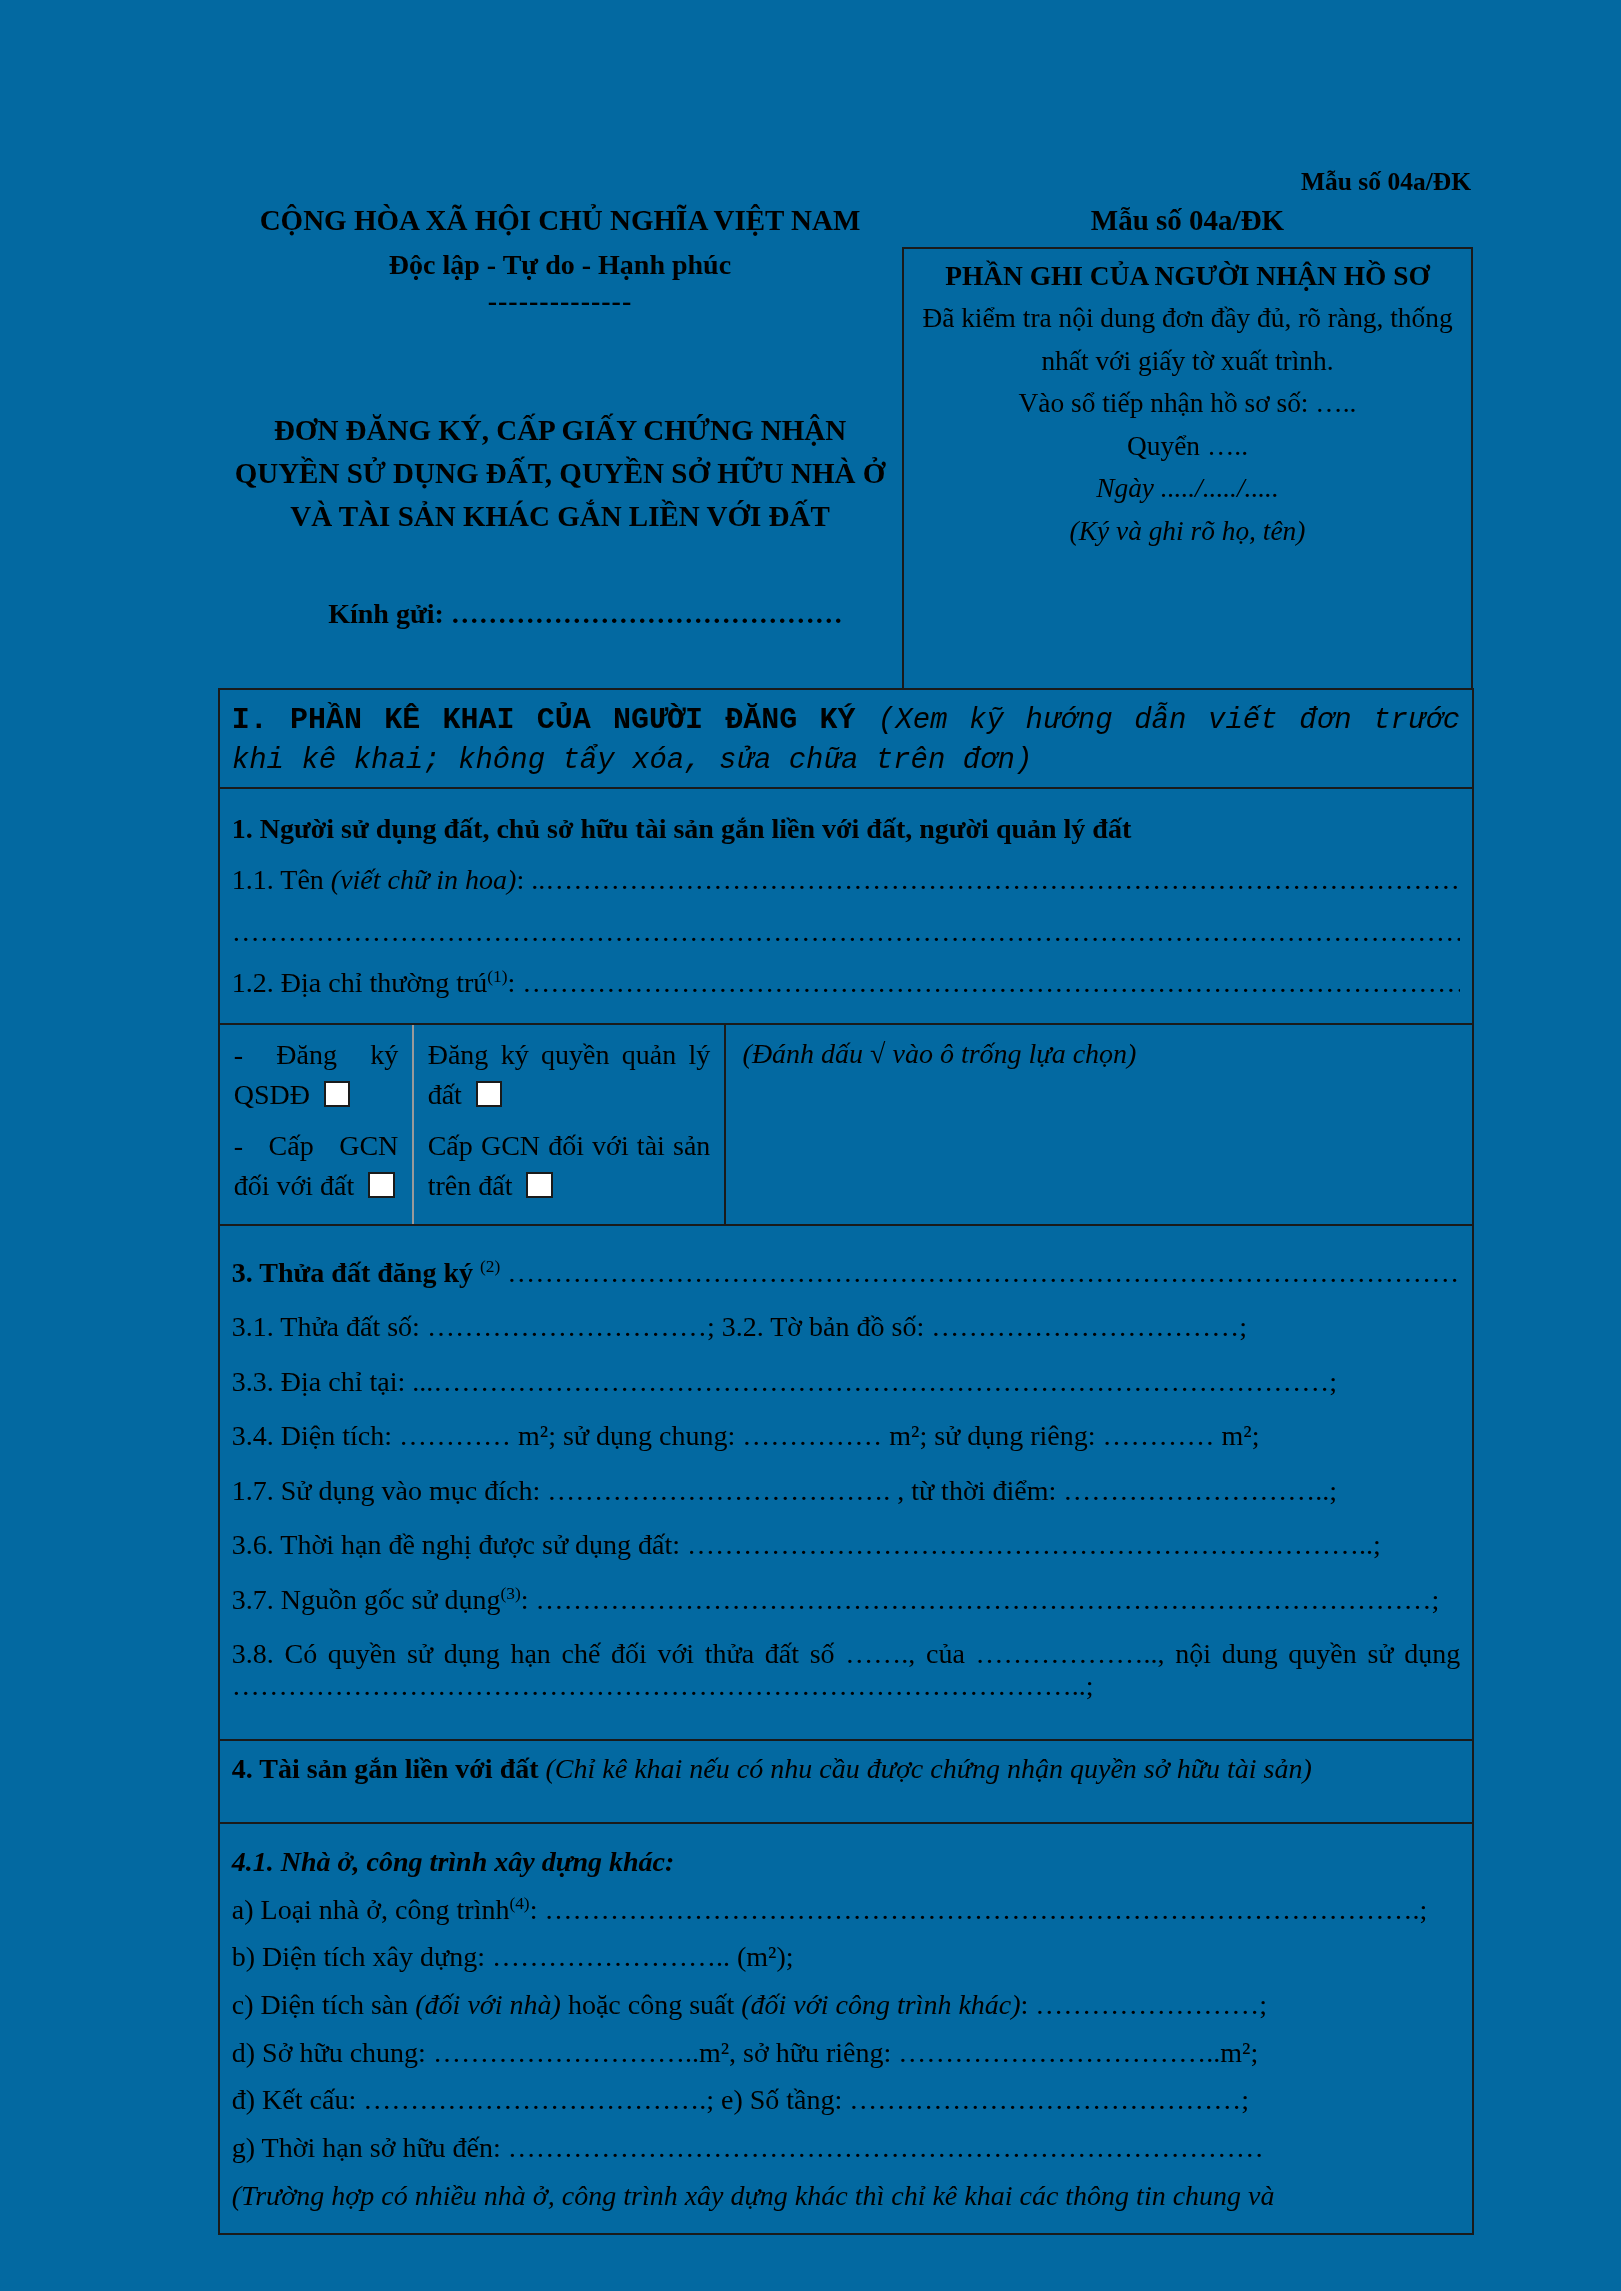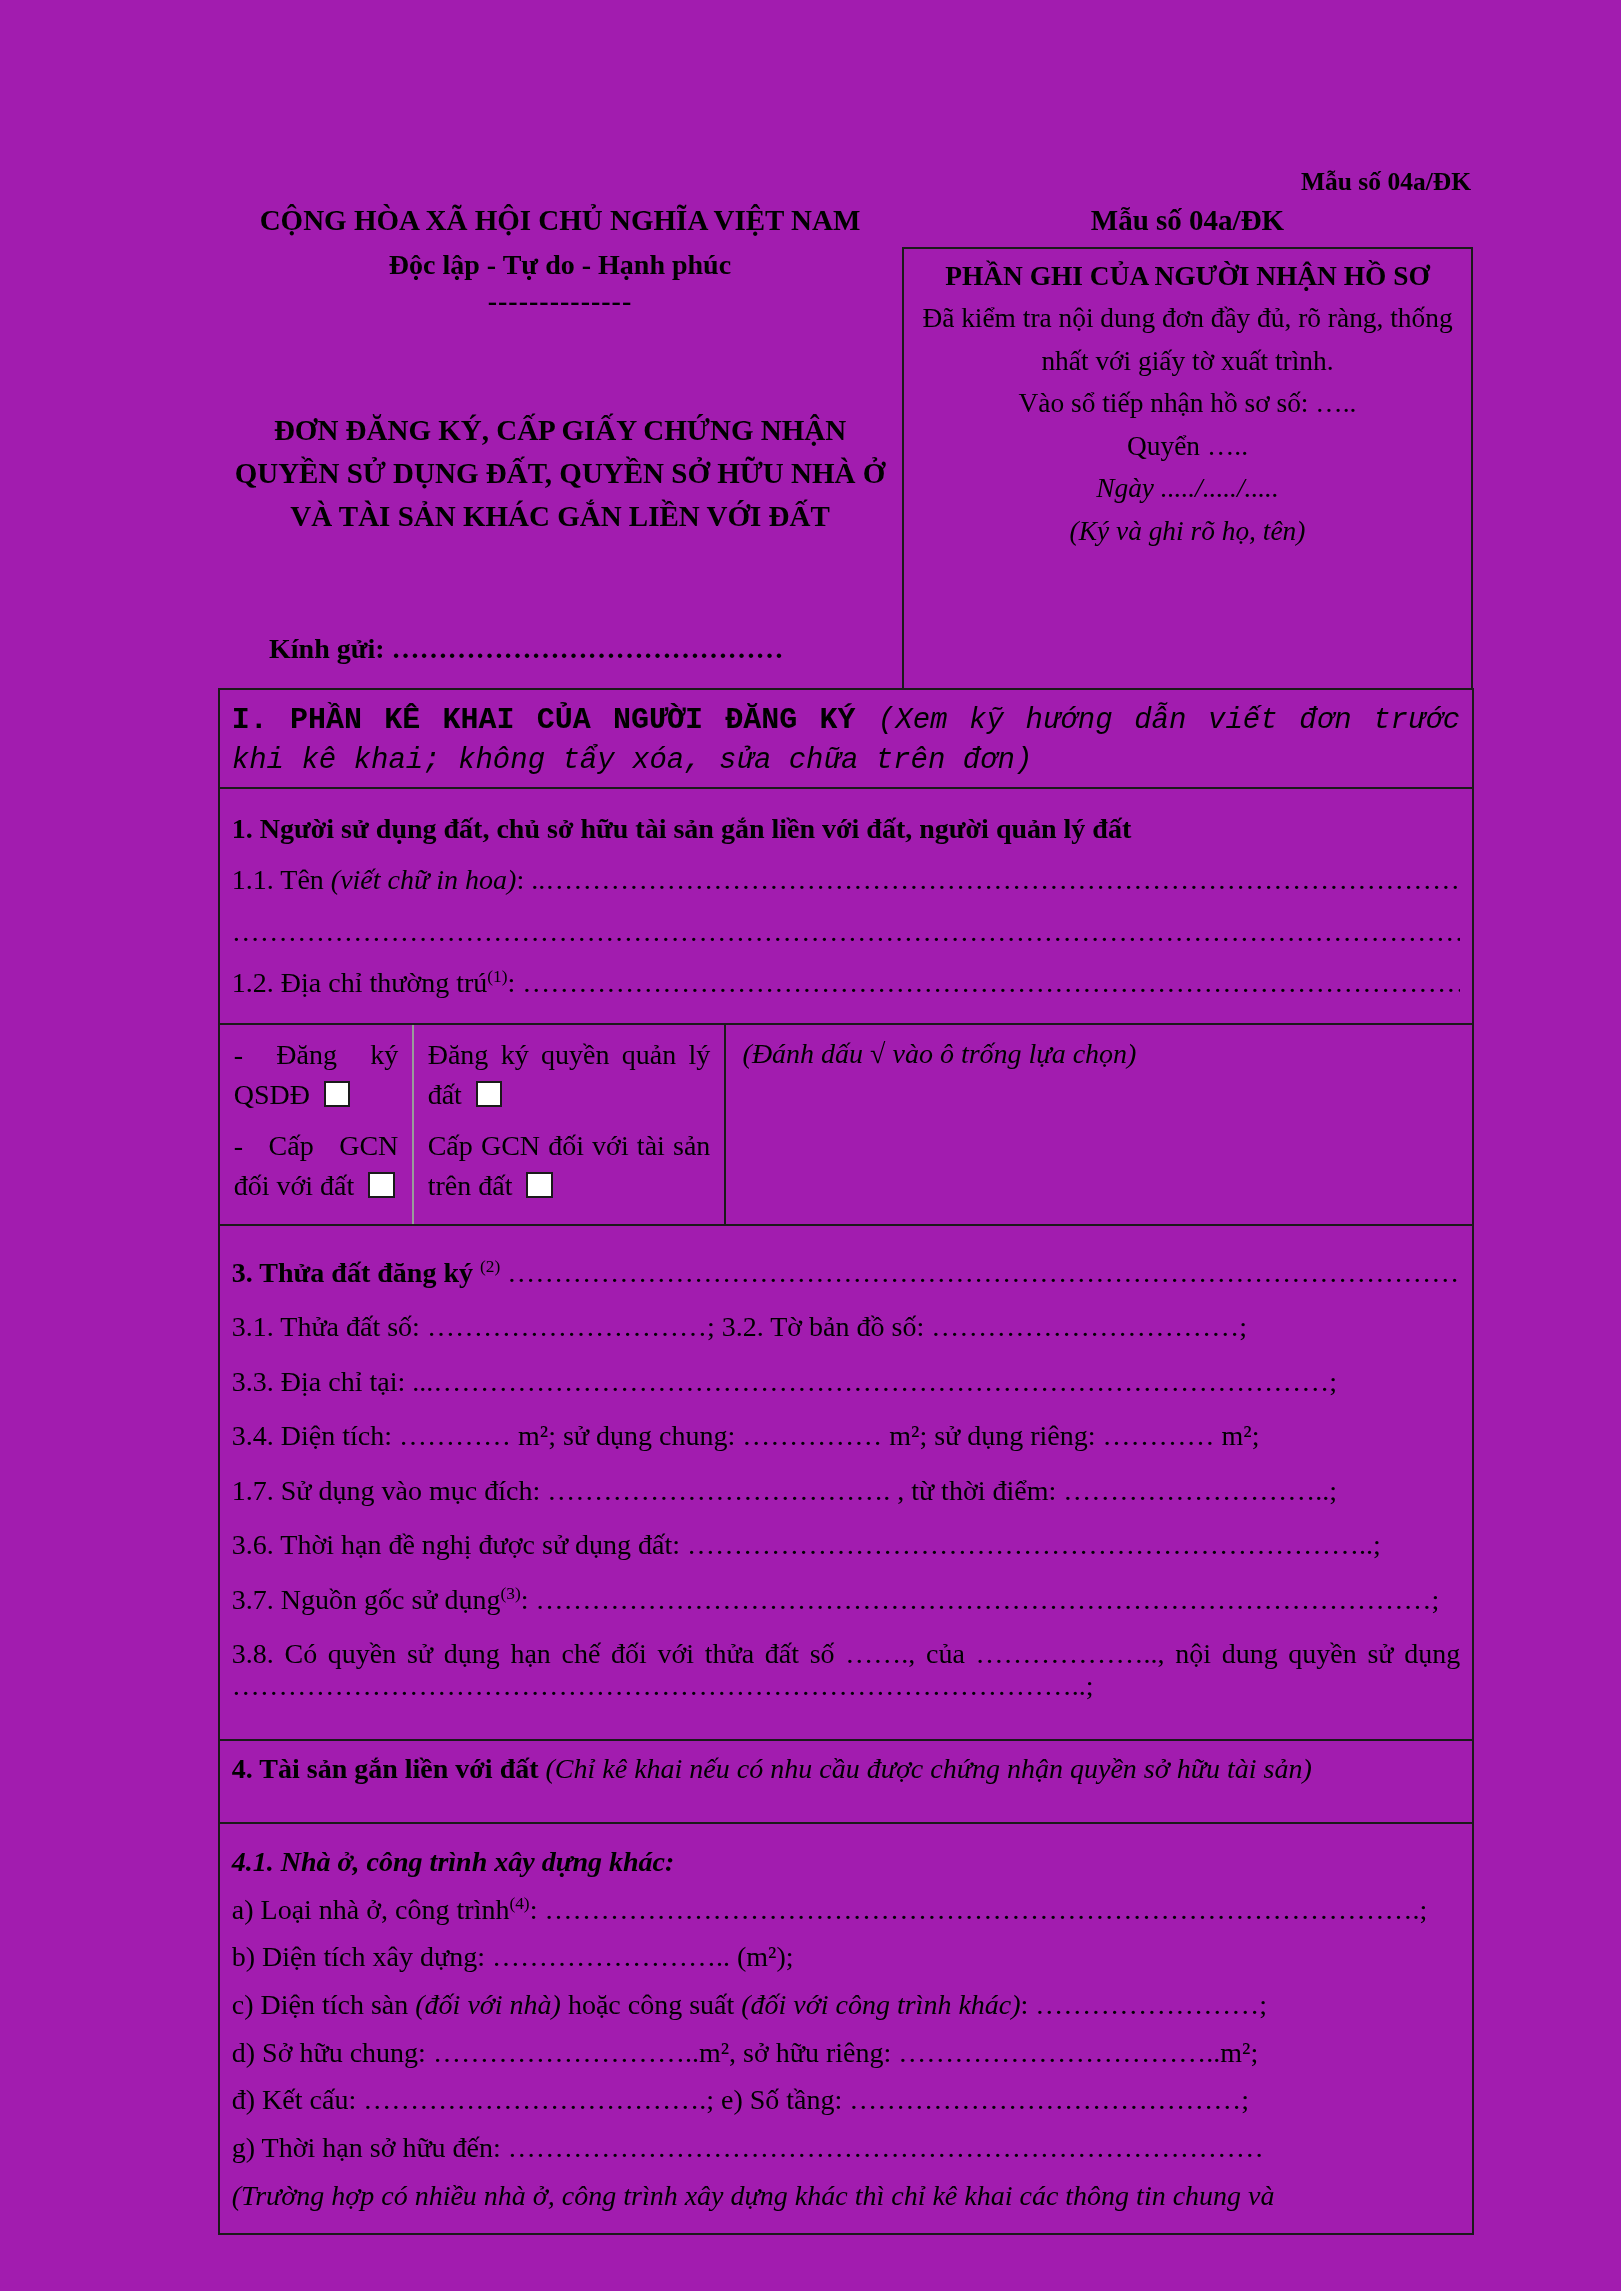--- a/index.html
+++ b/index.html
@@ -1,36 +1,36 @@
 <!DOCTYPE html>
 <html><head>
 <meta charset="utf-8">
 <style>
   html, body { margin: 0; padding: 0; background: #888; }
   .page {
     width: 1621px; height: 2292px;
-    background: #a21caf; color: #000;
+    background: #0369a1; color: #000;
     font-family: "Liberation Serif", "DejaVu Serif", serif;
     font-size: 28px;
     box-sizing: border-box;
     padding: 167px 148px 0 218px;
     margin: 0 auto;
     position: relative;
     overflow: hidden;
   }
   
   .corner-code { text-align: right; font-weight: bold; font-size: 25.5px; height: 37px; padding-right: 2px; }
   .header-cols { display: flex; height: 484px; }
   .header-left  { width: 684px; text-align: center; }
   .header-right { width: 571px; display: flex; flex-direction: column; }
   .nat-title { font-weight: bold; font-size: 29px; }
   .motto     { font-weight: bold; font-size: 28px; margin-top: 11.8px; }
   .dash-divider { font-weight: bold; letter-spacing: 1px; margin-top: 3.9px; }
   .form-title { font-weight: bold; font-size: 29px; line-height: 1.48; width: 659px; margin: 92px auto 0; }
-  .kinh-gui { margin-top: 96px; text-align: left; padding-left: 51px; font-weight: bold;
+  .kinh-gui { margin-top: 61px; text-align: center; padding-left: 51px; font-weight: bold;
               white-space: nowrap; overflow: hidden; }
   .right-code { text-align: center; font-weight: bold; font-size: 29px; height: 43px; }
   .receiver-box {
     border: 2px solid #1a1a1a; border-bottom: none;
     flex: 1; text-align: center; padding: 5.9px 11.8px;
     font-size: 27.4px; line-height: 1.55;
   }
   .receiver-box .box-title { font-weight: bold; }
   .it { font-style: italic; }
   .bd { font-weight: bold; }

